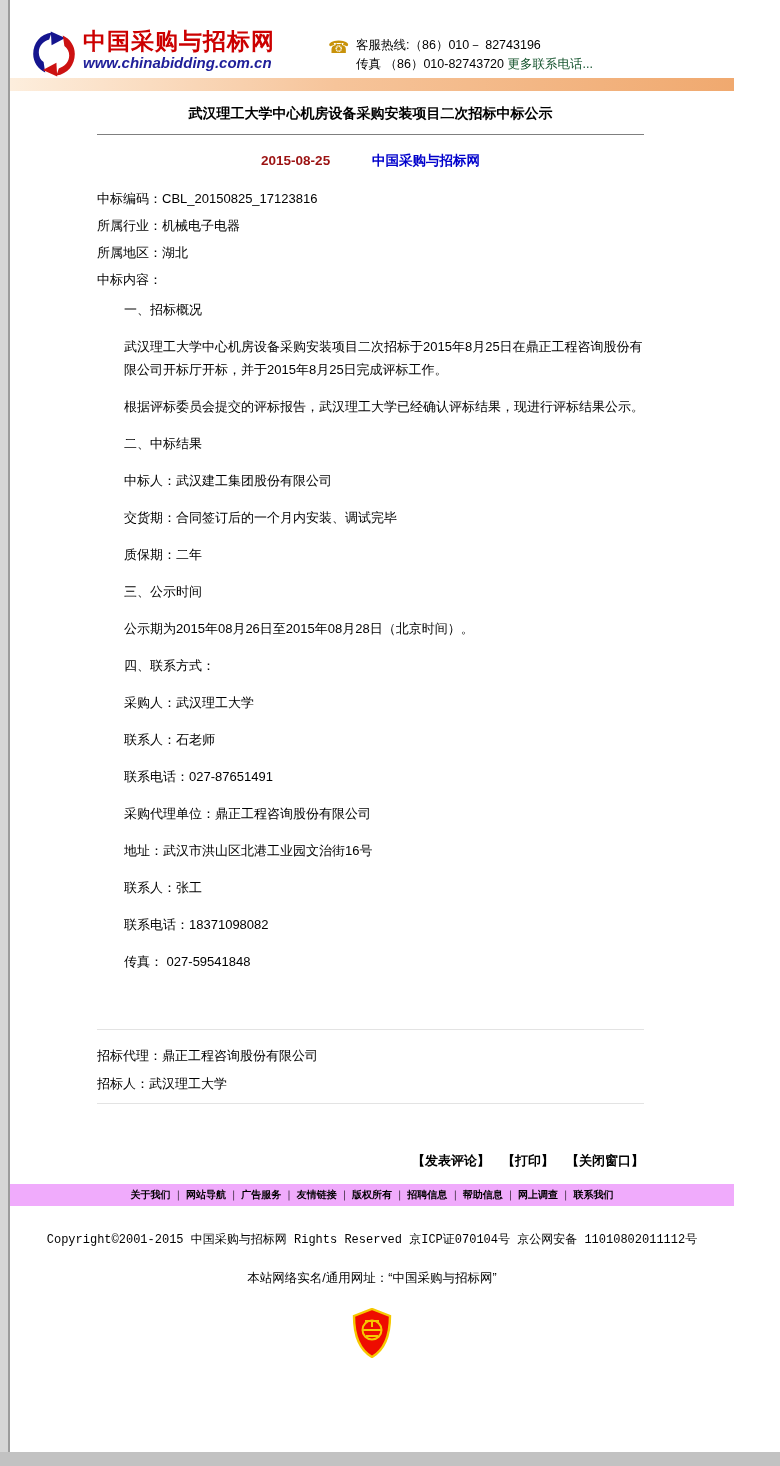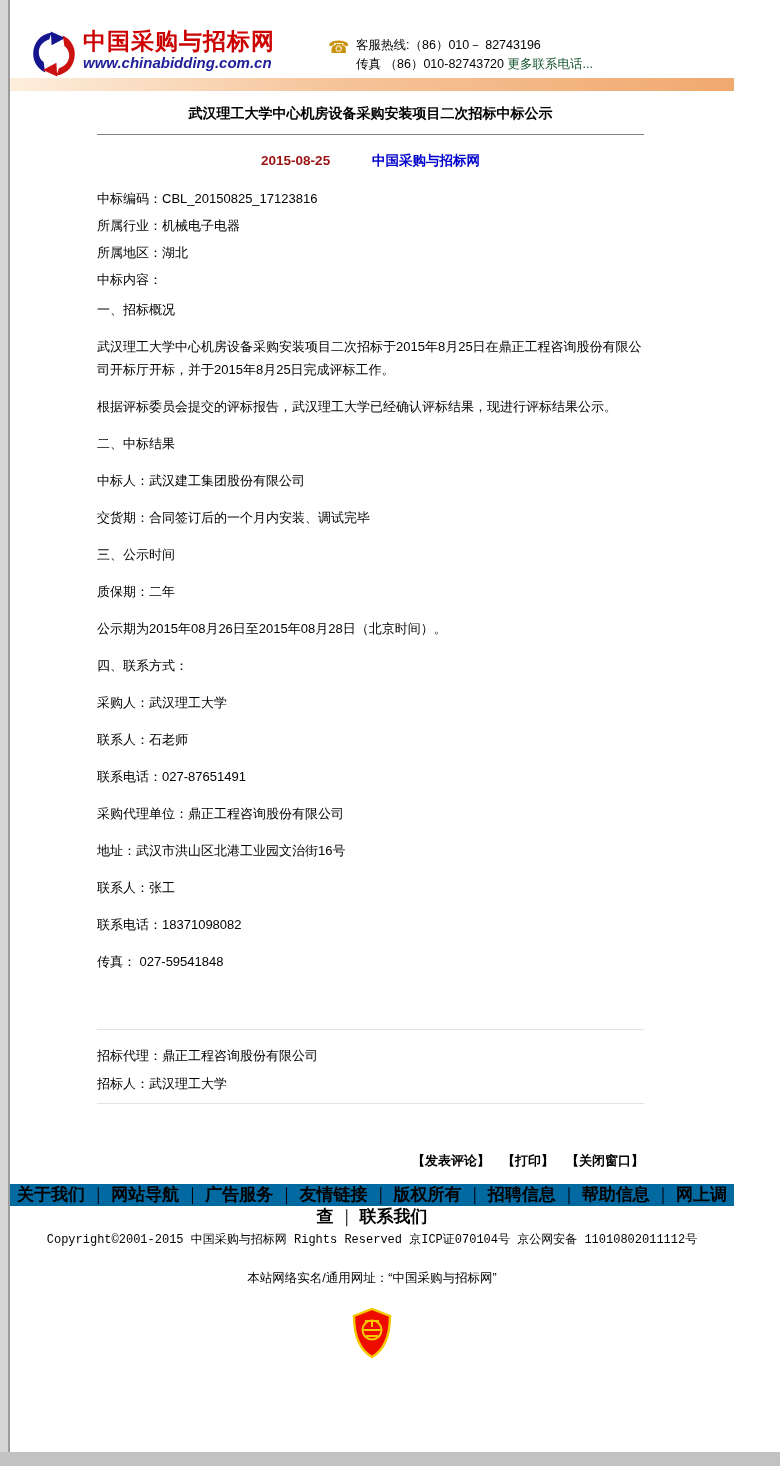--- a/index.html
+++ b/index.html
@@ -30,33 +30,33 @@
   
   .content{padding:0 90px 0 87px;}
   .title{margin-top:14px;text-align:center;font-size:14px;font-weight:bold;}
   .title-rule{border:0;border-top:1px solid #7f7f7f;margin:11px 0 0;}
   .date-line{text-align:center;margin-top:17px;font-size:13.5px;font-weight:bold;}
   .date{color:#9b1111;}
   .source{color:#0000cc;margin-left:38px;cursor:pointer;}
 
   .info-block{margin-top:20px;font-size:13px;}
   .info-block p{margin:0 0 9px;line-height:18px;}
-  .body-block{margin-top:8px;font-size:13px;}
+  .body-block{margin-top:8px;font-size:13px;margin-left:27px;}
   .body-block p{margin:0 0 14px;line-height:23px;}
 
   .sep-rule{border:0;border-top:1px solid #e3e3e3;margin:56px 0 0;}
   .agency-block{margin-top:17px;font-size:13px;}
   .agency-block p{margin:0 0 10px;line-height:18px;}
   .sep-rule2{border:0;border-top:1px solid #e3e3e3;margin:9px 0 0;}
 
   .actions{margin-top:48px;text-align:right;font-size:13px;font-weight:bold;}
   .actions .action{margin-left:12px;cursor:pointer;}
 
   
-  .footer-nav{margin-top:14px;background:#0369a1;height:22px;line-height:22px;text-align:center;font-size:17px;font-weight:bold;}
+  .footer-nav{margin-top:14px;background:#f0abfc;height:22px;line-height:22px;text-align:center;font-size:10px;font-weight:bold;}
   .footer-nav .item{cursor:pointer;}
   .footer-nav .item:not(:last-child)::after{content:"  ｜  ";font-weight:normal;}
   .footer-text{text-align:center;font-size:12.5px;margin-top:26px;}
   .footer-text p{margin:0 0 22px;line-height:16px;}
   .copyright{font-family:"Liberation Mono","DejaVu Sans Mono",monospace;font-size:12px;}
   .badge{text-align:center;margin-top:2px;position:relative;z-index:3;line-height:0;}
 </style>
 </head>
 <body>
 
@@ -110,22 +110,22 @@
       </div>
 
     <div class="body-block">
 
     <p>一、招标概况</p>
         <p>武汉理工大学中心机房设备采购安装项目二次招标于2015年8月25日在鼎正工程咨询股份有限公司开标厅开标，并于2015年8月25日完成评标工作。</p>
         <p>根据评标委员会提交的评标报告，武汉理工大学已经确认评标结果，现进行评标结果公示。</p>
         <p>二、中标结果</p>
         <p>中标人：武汉建工集团股份有限公司</p>
         <p>交货期：合同签订后的一个月内安装、调试完毕</p>
+        <p>质保期：二年</p>
         <p>三、公示时间</p>
-        <p>质保期：二年</p>
         <p>公示期为2015年08月26日至2015年08月28日（北京时间）。</p>
         <p>四、联系方式：</p>
         <p>采购人：武汉理工大学</p>
         <p>联系人：石老师</p>
         <p>联系电话：027-87651491</p>
         <p>采购代理单位：鼎正工程咨询股份有限公司</p>
         <p>地址：武汉市洪山区北港工业园文治街16号</p>
         <p>联系人：张工</p>
         <p>联系电话：18371098082</p>
         <p>传真： 027-59541848</p>

